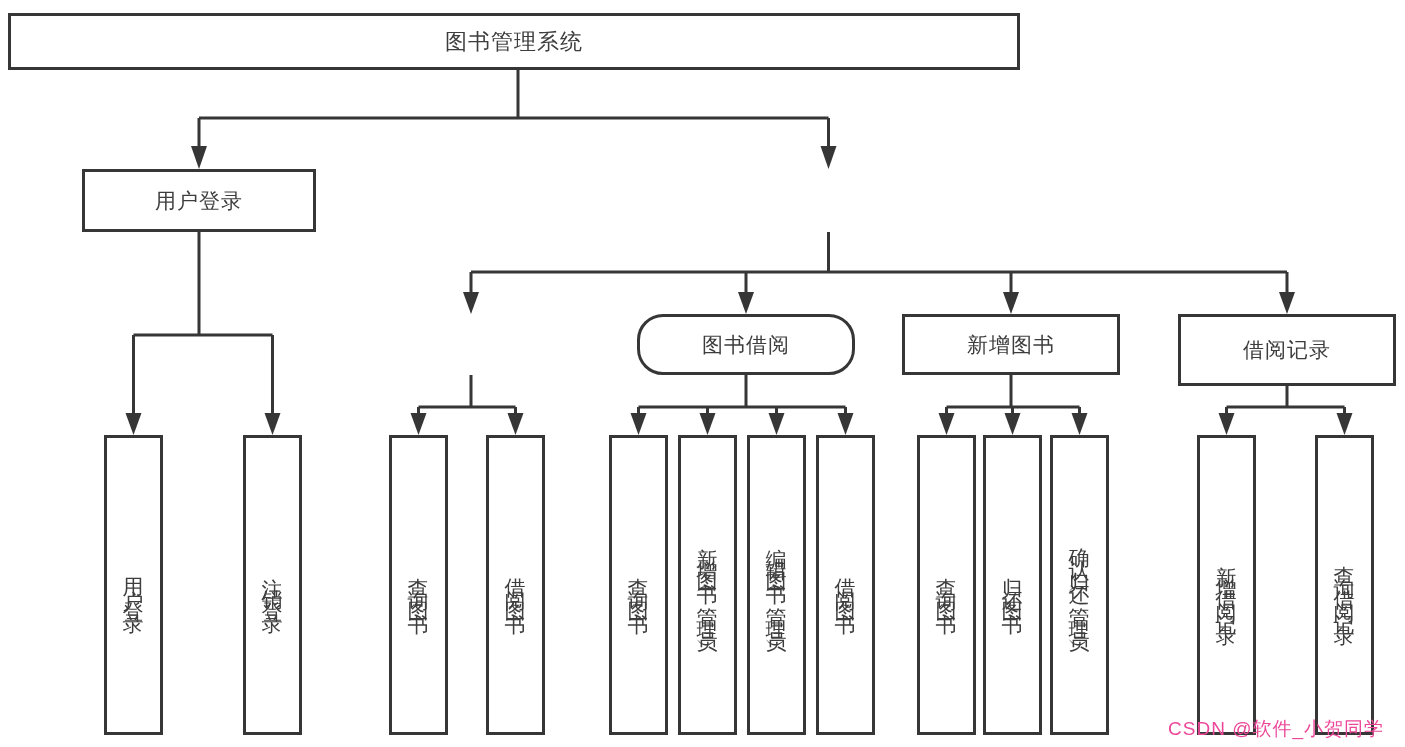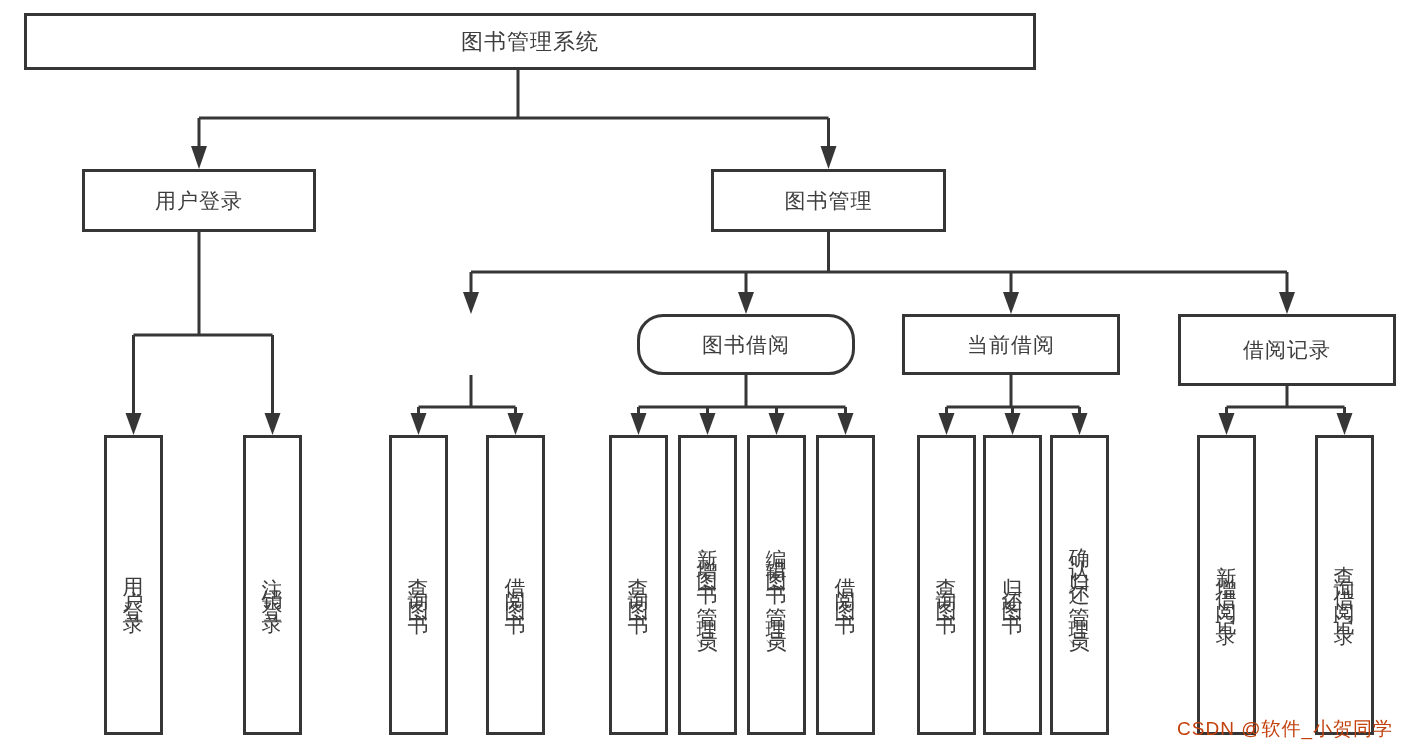--- a/index.html
+++ b/index.html
@@ -39,25 +39,25 @@
   .vtext {
     writing-mode: vertical-rl;
     text-orientation: mixed;
     letter-spacing: 12px;
     line-height: 1;
     font-size: 21px;
     max-height: 292px;
   }
   #watermark {
     position: absolute;
-    right: 12px;
+    right: 21px;
     bottom: 5px;
     font-size: 19px;
     letter-spacing: 1px;
-    color: #c2410c;
+    color: #ec4899;
     white-space: nowrap;
   }
 </style>
 </head>
 <body>
 
 <div id="stage">
 
   <svg id="connectors" viewBox="0 0 1405 747" xmlns="http://www.w3.org/2000/svg">
     <g stroke="#363636" stroke-width="3" fill="none">
@@ -95,27 +95,26 @@
       <polygon points="768.5,413 784.5,413 776.5,435"></polygon>
       <polygon points="837.5,413 853.5,413 845.5,435"></polygon>
       <polygon points="938.5,413 954.5,413 946.5,435"></polygon>
       <polygon points="1004.5,413 1020.5,413 1012.5,435"></polygon>
       <polygon points="1071.5,413 1087.5,413 1079.5,435"></polygon>
       <polygon points="1218.5,413 1234.5,413 1226.5,435"></polygon>
       <polygon points="1336.5,413 1352.5,413 1344.5,435"></polygon>
     </g>
   </svg>
 
-  <div class="box root" style="left:24px; top:13px; width:1012px; height:57px;">图书管理系统</div>
+  <div class="box root" style="left:8px; top:13px; width:1012px; height:57px;">图书管理系统</div>
 
   <div class="box" style="left:82px; top:169px; width:234px; height:63px;">用户登录</div>
-  <div class="box" style="left:711px; top:169px; width:235px; height:63px;">图书管理</div>
 
   <div class="box" style="left:637px; top:314px; width:218px; height:61px;border-radius:26px;">图书借阅</div>
-  <div class="box" style="left:902px; top:314px; width:218px; height:61px;">当前借阅</div>
+  <div class="box" style="left:902px; top:314px; width:218px; height:61px;">新增图书</div>
   <div class="box" style="left:1178px; top:314px; width:218px; height:72px;">借阅记录</div>
 
   <div class="box vbox" style="left:104px; top:435px;">
     <span class="vtext">用户登录</span>
   </div>
   <div class="box vbox" style="left:243px; top:435px;">
     <span class="vtext">注销登录</span>
   </div>
 
   <div class="box vbox" style="left:389px; top:435px;">

